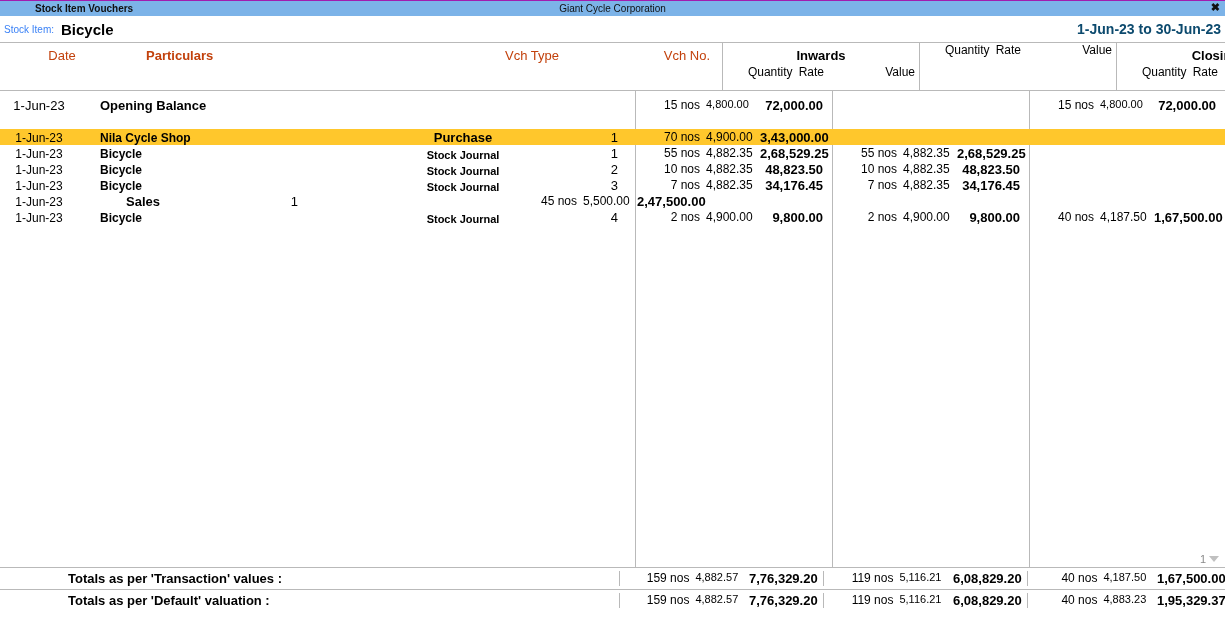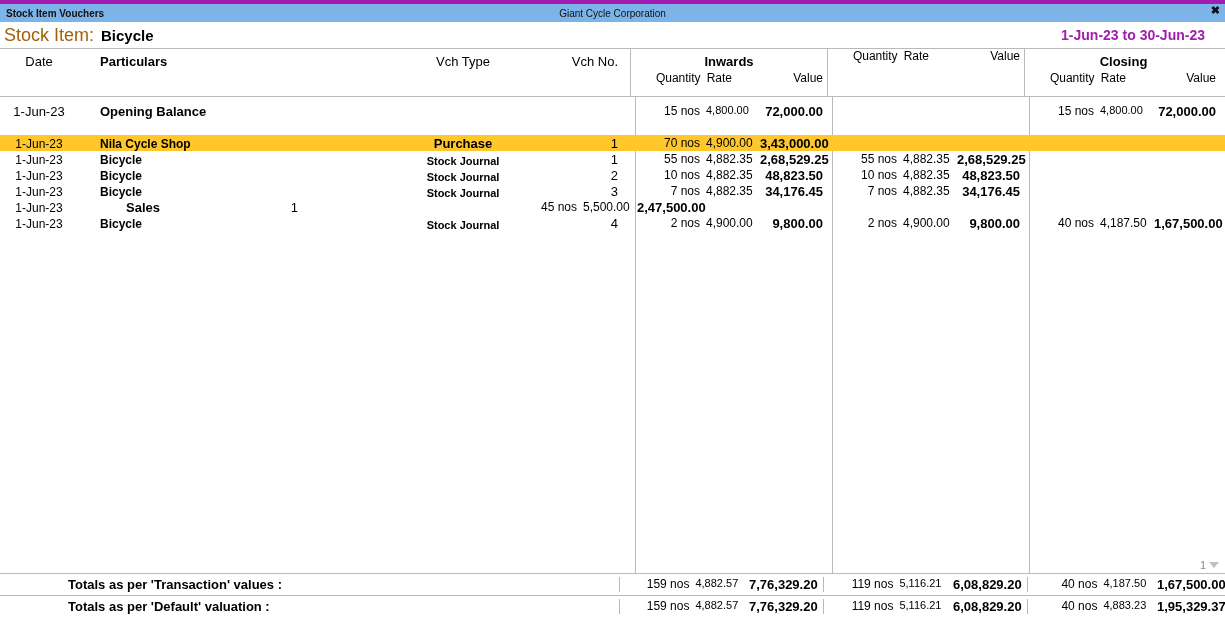--- a/index.html
+++ b/index.html
@@ -7,25 +7,26 @@
     margin: 0; padding: 0;
     width: 1225px; height: 636px;
     background: #ffffff;
     font-family: "Liberation Sans", sans-serif;
     overflow: hidden;
   }
 
   
   .titlebar {
     position: relative;
-    height: 22px;
+    height: 16px;
     background: #7cb3e8;
-    border-top: 4px solid #a21caf;
+    border-top: 1px solid #a21caf;
     display: flex;
     align-items: center;
+    padding-left: 29px;
   }
   .titlebar-left {
     font-size: 10px;
     font-weight: bold;
     color: #111111;
     padding-left: 6px;
     white-space: nowrap;
   }
   .titlebar-center {
     position: absolute;
@@ -49,35 +50,35 @@
   
   .subheader {
     position: relative;
     height: 26px;
     padding: 0 4px;
     display: flex;
     align-items: center;
     background: #ffffff;
   }
   .subheader .si-label {
-    font-size: 18px;
-    color: #a16207;
+    font-size: 10px;
+    color: #3b82f6;
   }
   .subheader .si-value {
     font-size: 15px;
     font-weight: bold;
     color: #000;
     margin-left: 7px;
   }
   .subheader .period {
     position: absolute;
-    right: 20px;
+    right: 4px;
     font-size: 14px;
     font-weight: bold;
-    color: #a21caf;
+    color: #0c4a6e;
   }
 
   
   .grid {
     position: relative;
     width: 1225px;
     border-top: 1px solid #b9b9b9;
   }
 
   
@@ -100,21 +101,22 @@
     height: 48px;
     border-bottom: 1px solid #b9b9b9;
   }
   .hdr-left {
     display: flex;
     align-items: flex-start;
     padding-top: 5px;
   }
   .hdr-left > div {
     font-size: 13px;
-    color: #000000;
+    color: #c2410c;
+    margin-left: 23px;
   }
   .hdr-left .bold { font-weight: bold; }
 
   .hdr-group {
     border-left: 1px solid #b9b9b9;
     display: flex;
     flex-direction: column;
   }
   .hdr-group .gtitle {
     text-align: center;

